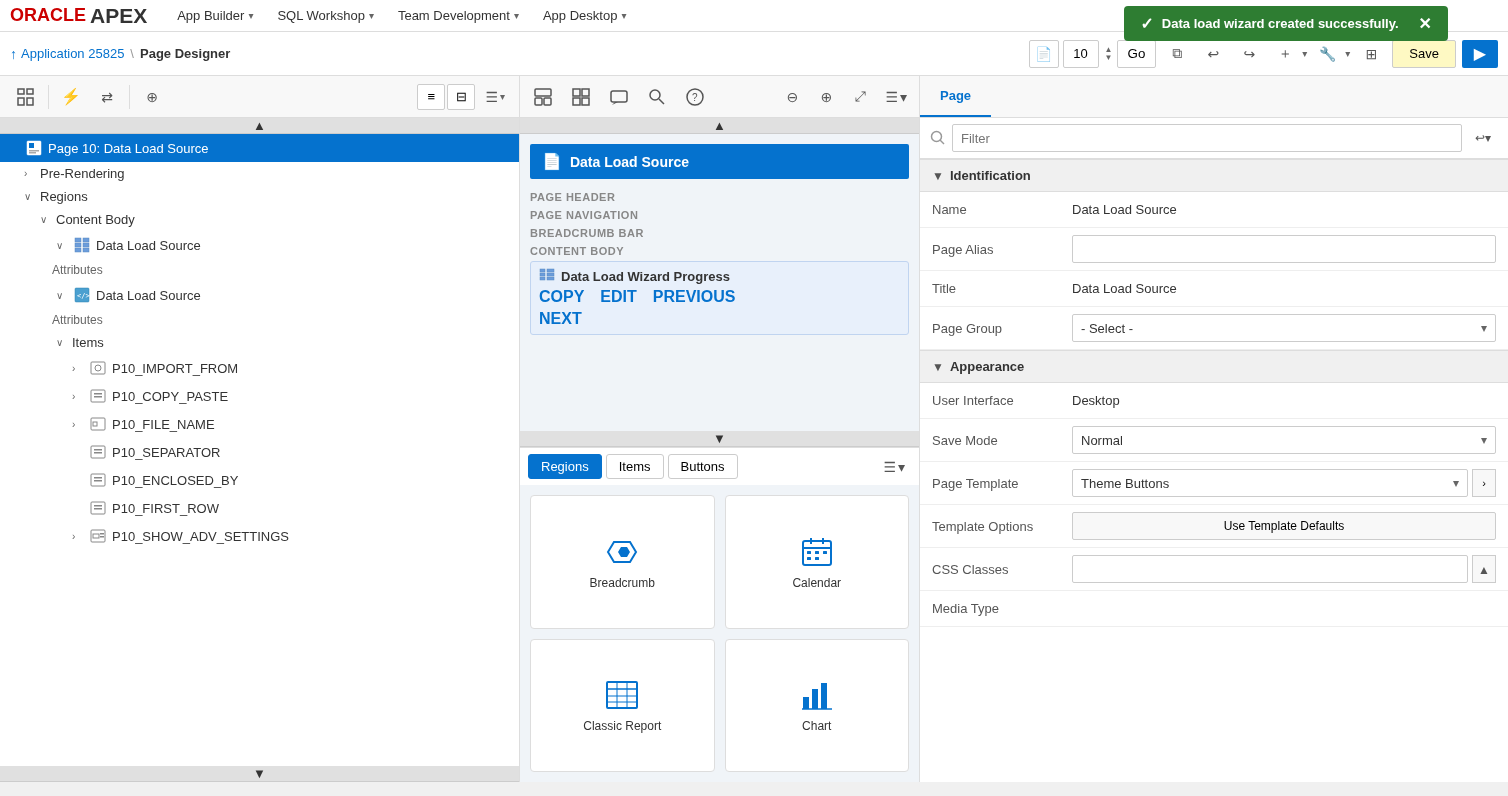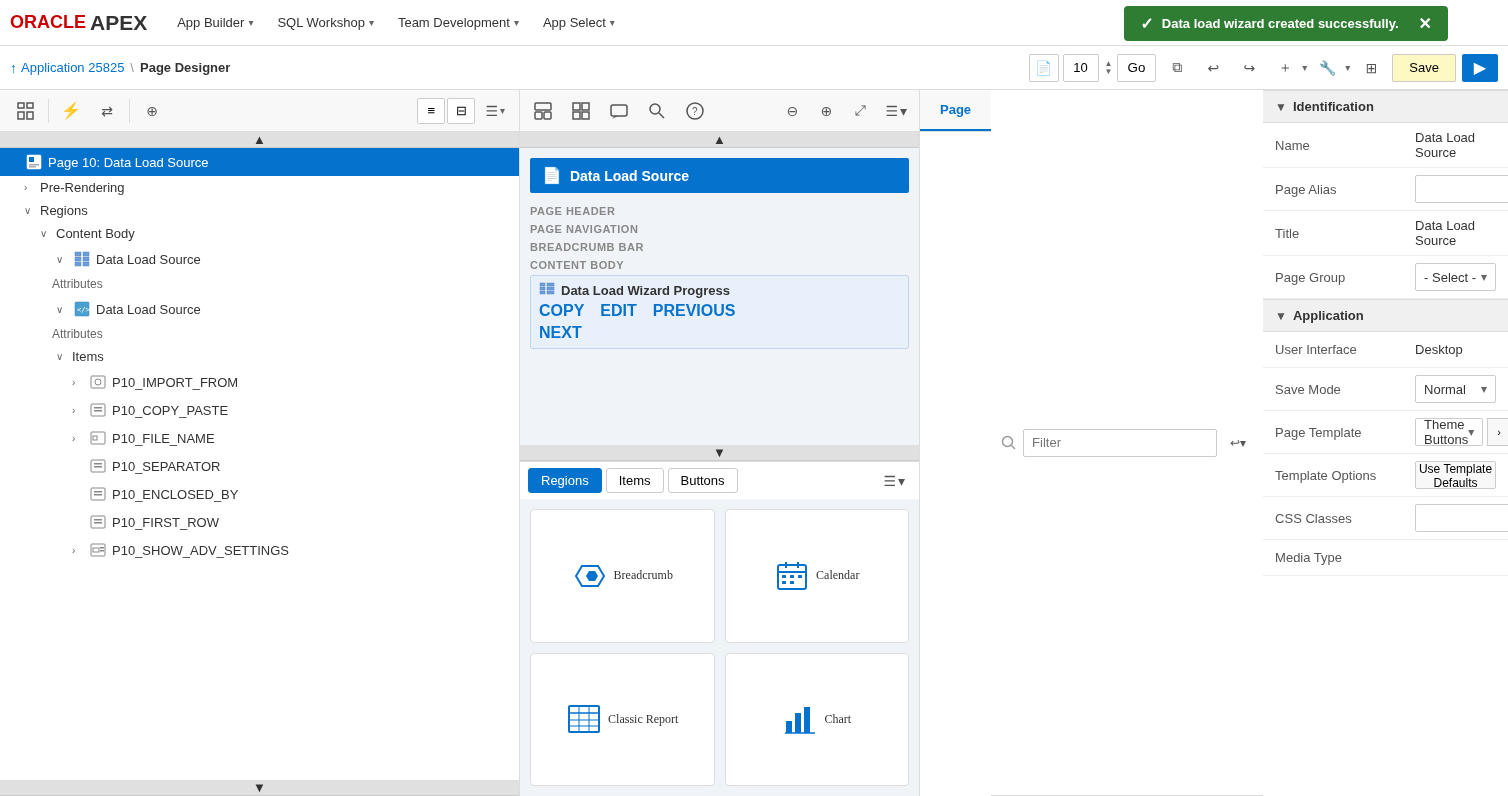--- a/index.html
+++ b/index.html
@@ -1,21 +1,21 @@
 <!DOCTYPE html>
 <html><head>
   <meta charset="utf-8">
   <style>
     * { box-sizing: border-box; margin: 0; padding: 0; }
     body { font-family: Arial, Helvetica, sans-serif; font-size: 13px; background: #f0f0f0; color: #333; overflow: hidden; }
 
     
     .top-nav {
       display: flex; align-items: center; background: #fff; border-bottom: 1px solid #ddd;
-      height: 46px; padding: 4px 10px; position: relative; z-index: 100;
+      height: 32px; padding: 4px 10px; position: relative; z-index: 100;
     }
     .oracle-logo { display: flex; align-items: center; margin-right: 20px; }
     .oracle-text { color: #c00; font-size: 18px; font-weight: bold; }
     .apex-text { color: #333; font-size: 21px; font-weight: bold; margin-left: 4px; }
     .nav-items { display: flex; align-items: center; gap: 4px; flex: 1; }
     .nav-item {
       display: flex; align-items: center; padding: 0 10px; height: 46px;
       cursor: pointer; color: #333; font-size: 13px; gap: 4px;
     }
     .nav-chevron { font-size: 10px; color: #666; }
@@ -156,28 +156,28 @@
       cursor: pointer; font-size: 13px; background: #fff;
     }
     .bottom-tab.active { background: #0572ce; color: #fff; border-color: #0572ce; }
 
     
     .component-grid {
       display: grid; grid-template-columns: 1fr 1fr; gap: 10px; padding: 10px;
       background: #f0f4f8; flex: 1; overflow-y: auto;
     }
     .component-item {
-      display: flex; align-items: center; justify-content: center;
+      display: flex; flex-direction: column; align-items: center; justify-content: center;
       background: #fff; border: 1px solid #ddd; border-radius: 4px;
-      padding: 12px 8px; cursor: pointer; gap: 6px; min-height: 80px; font-family: Liberation Serif, serif;
+      padding: 12px 8px; cursor: pointer; gap: 6px; min-height: 80px;
     }
     .component-label { font-size: 12px; color: #333; text-align: center; }
 
     
-    .right-panel { flex: 1; background: #fff; display: flex; flex-direction: row; overflow: hidden; justify-content: center; }
+    .right-panel { flex: 1; background: #fff; display: flex; flex-direction: column; overflow: hidden; justify-content: center; }
     .right-top-tabs {
       display: flex; border-bottom: 1px solid #ddd; background: #f8f8f8; height: 42px;
     }
     .right-top-tab {
       padding: 0 20px; display: flex; align-items: center; cursor: pointer;
       font-size: 13px; border-bottom: 2px solid transparent; color: #666;
     }
     .right-top-tab.active { border-bottom-color: #0572ce; color: #0572ce; font-weight: bold; }
 
     .right-filter-bar {
@@ -251,21 +251,21 @@
     </div>
     <div class="nav-item">
       <span>SQL Workshop</span>
       <span class="nav-chevron">▾</span>
     </div>
     <div class="nav-item">
       <span>Team Development</span>
       <span class="nav-chevron">▾</span>
     </div>
     <div class="nav-item">
-      <span>App Select</span>
+      <span>App Desktop</span>
       <span class="nav-chevron">▾</span>
     </div>
   </div>
 
   <div class="success-banner">
     <span class="success-checkmark">✓</span>
     <span>Data load wizard created successfully.</span>
     <span class="success-close">✕</span>
   </div>
 </div>
@@ -664,21 +664,21 @@
       <div class="prop-row">
         <span class="prop-label">Page Group</span>
         <div class="prop-select-wrap">
           <span class="prop-select-text">- Select -</span>
           <span class="prop-select-arrow">▾</span>
         </div>
       </div>
 
       <div class="prop-section-header">
         <span class="prop-section-arrow">▼</span>
-        <span class="prop-section-title">Application</span>
+        <span class="prop-section-title">Appearance</span>
       </div>
       <div class="prop-row">
         <span class="prop-label">User Interface</span>
         <span class="prop-value">Desktop</span>
       </div>
       <div class="prop-row">
         <span class="prop-label">Save Mode</span>
         <div class="prop-select-wrap">
           <span class="prop-select-text">Normal</span>
           <span class="prop-select-arrow">▾</span>

